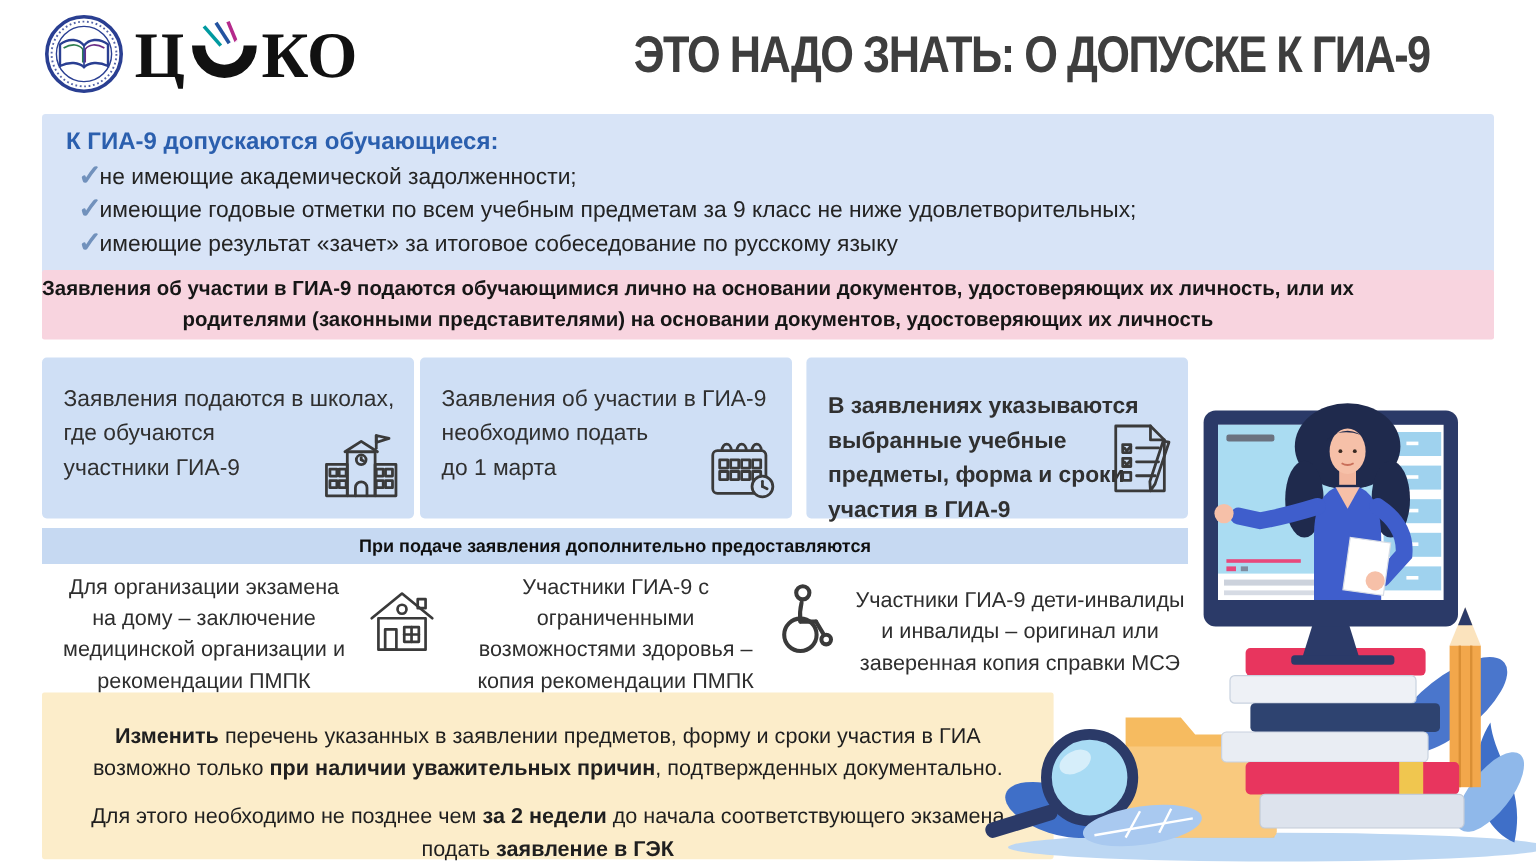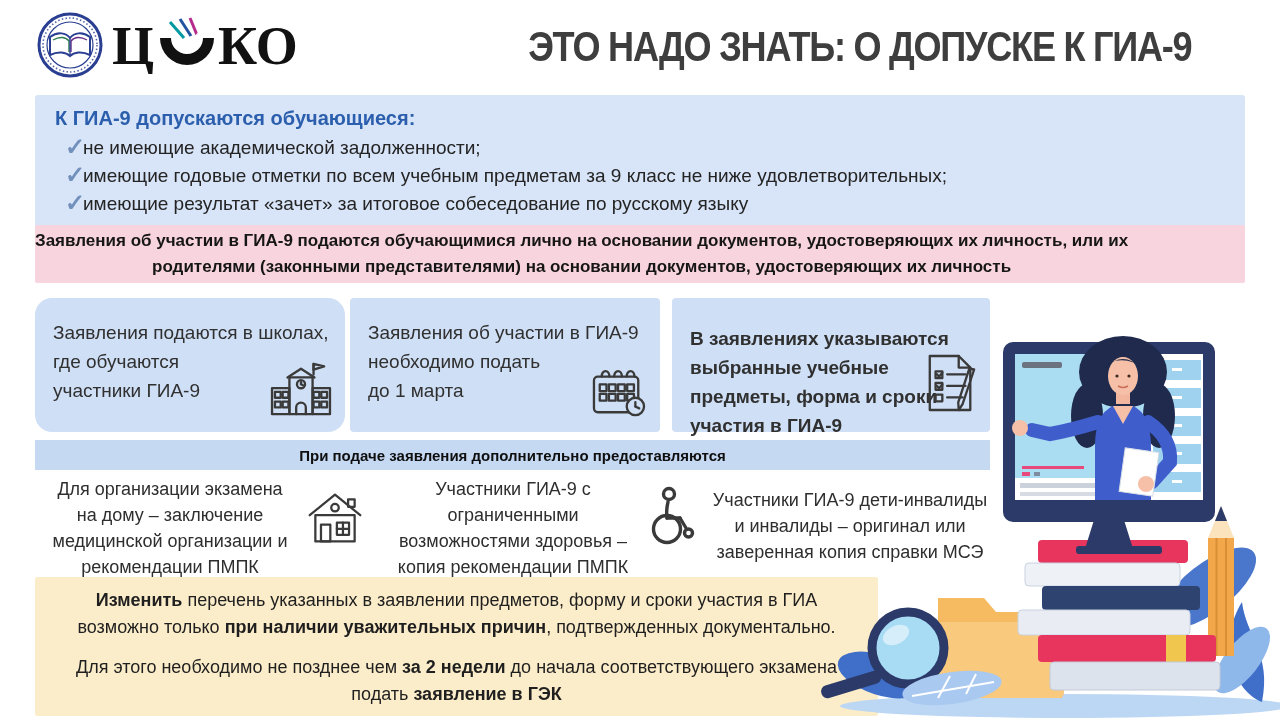--- a/index.html
+++ b/index.html
@@ -21,40 +21,40 @@
   .adm-heading{font-size:20px;font-weight:700;color:#2b5fae;margin:2px 0 4px 2px;}
   .adm-item{display:flex;align-items:flex-start;font-size:19px;line-height:28px;color:#242424;}
   .adm-check{width:30px;flex:0 0 30px;color:#7191bc;font-size:24px;font-weight:700;line-height:26px;
              padding-left:12px;box-sizing:border-box;}
 
   .box-pink{left:35px;top:225px;width:1210px;height:58px;background:#f8d4df;border-radius:2px;
             display:flex;align-items:center;justify-content:flex-start;text-align:center;}
   .box-pink p{margin:0;font-size:17px;font-weight:700;line-height:26px;color:#161616;max-width:1160px;}
 
   .card{top:298px;height:134px;background:#cfdff5;border-radius:4px;box-sizing:border-box;padding:20px 14px 10px 18px;}
-  .card1{left:35px;width:310px;border-radius:17px;}
+  .card1{left:35px;width:310px;}
   .card2{left:350px;width:310px;}
   .card3{left:672px;width:318px;padding-top:26px;font-weight:bold;}
   .card-text{font-size:19px;line-height:29px;color:#303030;}
   .card-icon{position:absolute;right:12px;bottom:10px;}
   .card3 .card-icon{bottom:16px;}
 
   .banner{left:35px;top:440px;width:955px;height:30px;background:#c6d9f2;display:flex;align-items:center;
           justify-content:center;}
   .banner p{margin:0;font-size:15px;font-weight:700;color:#0f0f0f;}
 
   .addl-text{font-size:18px;line-height:26px;color:#2e2e2e;text-align:center;}
   .addl-1{left:36px;top:476px;width:268px;}
   .addl-2{left:380px;top:476px;width:266px;}
   .addl-3{left:704px;top:487px;width:292px;}
   .addl-icon-house{left:306px;top:490px;}
   .addl-icon-wheel{left:644px;top:486px;}
 
   .box-yellow{left:35px;top:577px;width:843px;height:139px;background:#fcedca;border-radius:2px;
-              box-sizing:border-box;padding:10px 18px;text-align:center;}
+              box-sizing:border-box;padding:23px 18px;text-align:center;}
   .yp{margin:0;font-size:18px;line-height:27px;color:#1f1f1f;}
   .yp + .yp{margin-top:13px;}
   .b{font-weight:700;}
 
   .illus{left:810px;top:330px;z-index:5;}
   .line-icon{stroke:#3a3a3a;fill:none;stroke-width:2.4;stroke-linecap:round;stroke-linejoin:round;}
 </style>
 </head>
 <body>
 

